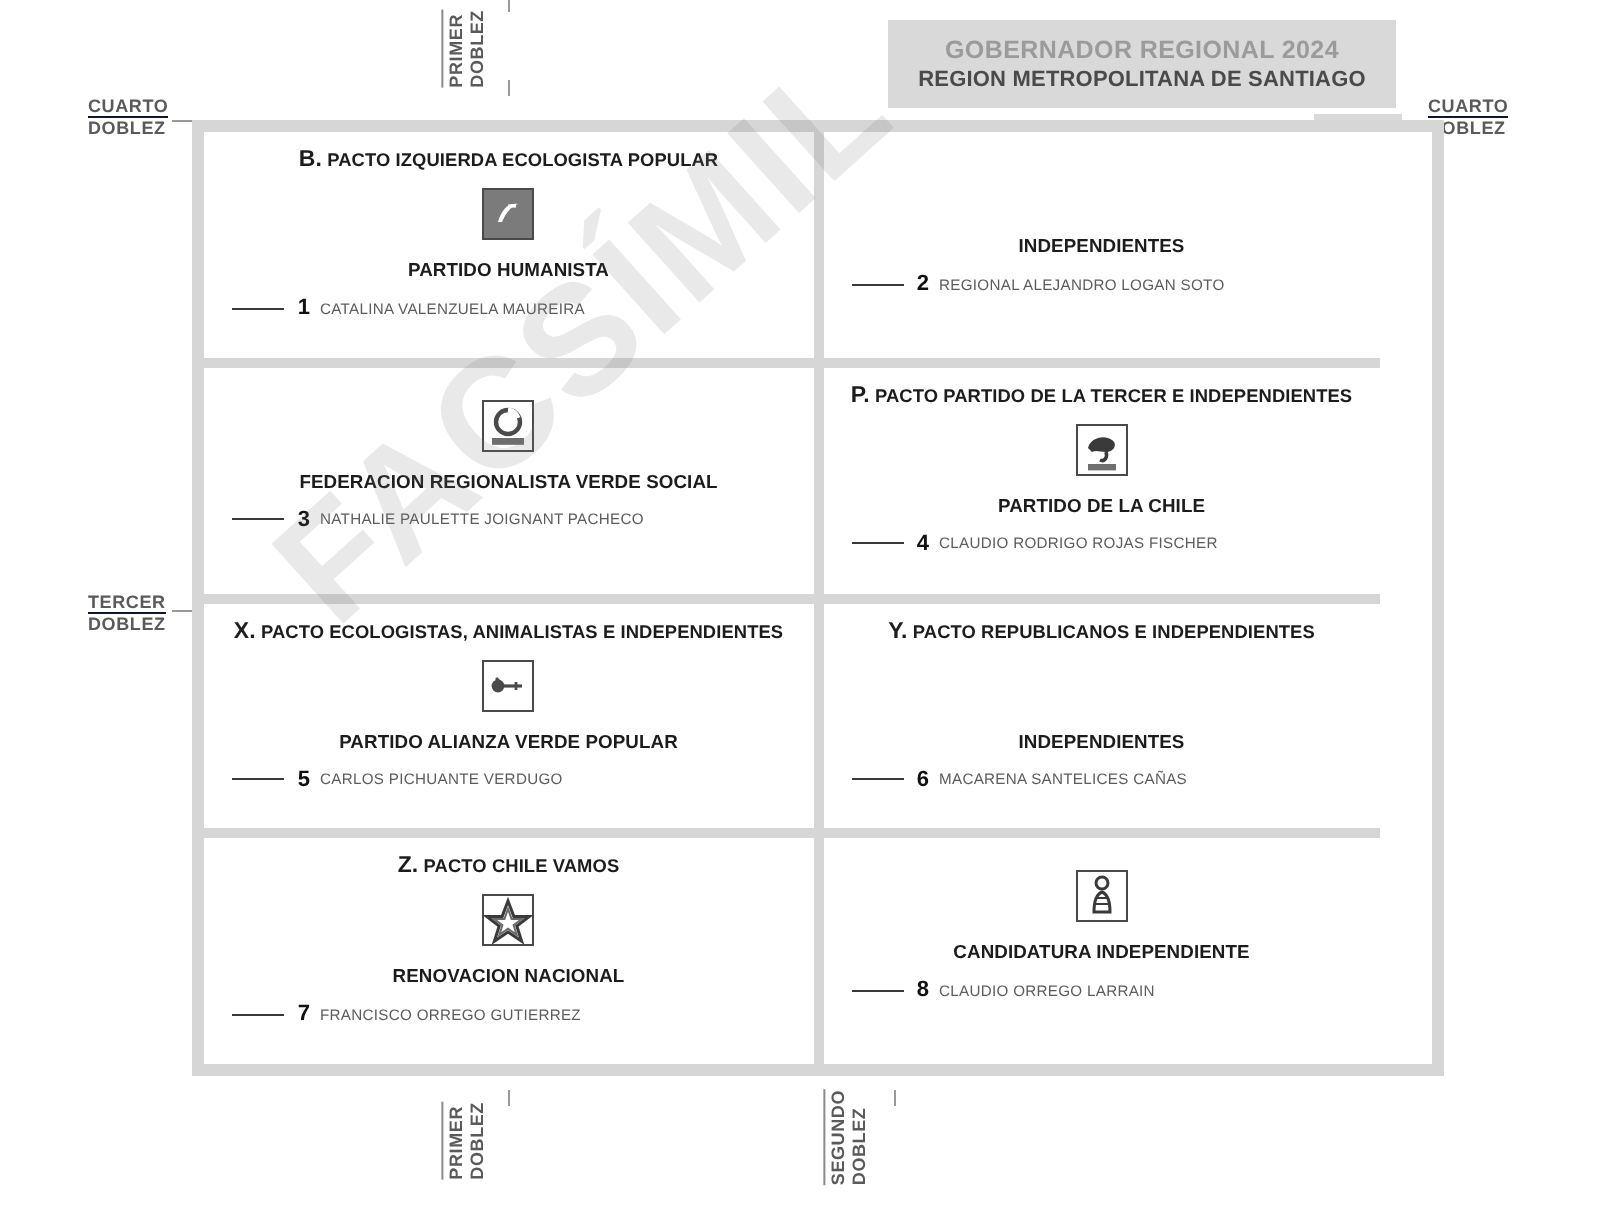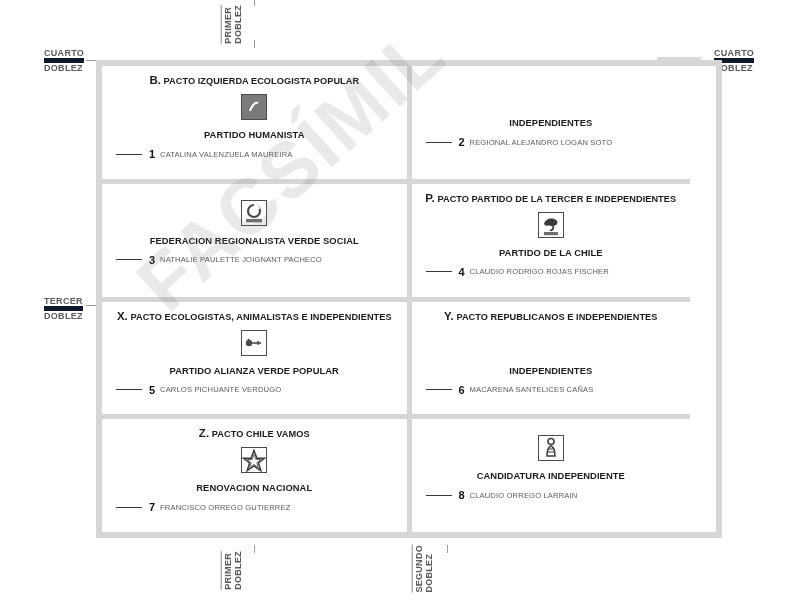--- a/index.html
+++ b/index.html
@@ -22,21 +22,21 @@
   
   .fold-label {
     position: absolute;
     font-size: 9px;
     font-weight: bold;
     color: #5a5a5a;
     line-height: 1.15;
     letter-spacing: .3px;
     white-space: nowrap;
   }
-  .fold-label .l1 { display: block; border-bottom: 5px solid #0f172a; }
+  .fold-label .l1 { display: block; border-bottom: 1px solid #0f172a; }
   .fold-label .l2 { display: block; }
 
   #fold-cuarto-left  { left: 44px;  top: 48px; }
   #fold-cuarto-right { left: 714px; top: 48px; }
   #fold-tercer-left  { left: 44px;  top: 296px; }
   #fold-tercer-right { left: 666px; top: 296px; }
 
   #fold-primer-top {
     left: 221px; top: 5px;
     writing-mode: vertical-rl;
@@ -282,20 +282,24 @@
 
   <div class="fold-tick" id="tick-primer-top"></div>
   <div class="fold-tick" id="tick-primer-top2"></div>
   <div class="fold-tick" id="tick-primer-bot"></div>
   <div class="fold-tick" id="tick-segundo-bot"></div>
   <div class="fold-tick" id="tick-cuarto-l"></div>
   <div class="fold-tick" id="tick-cuarto-r"></div>
   <div class="fold-tick" id="tick-tercer-l"></div>
   <div class="fold-tick" id="tick-tercer-r"></div>
 
+  <div class="header-strip">
+    <div class="header-title">GOBERNADOR REGIONAL 2024</div>
+    <div class="header-sub">REGION METROPOLITANA DE SANTIAGO</div>
+  </div>
 
   <div class="serial-strip">
     <div class="serial-inner">
       <div class="serial-label">SERIE NN</div>
       <div class="serial-number">N° 0000000</div>
     </div>
   </div>
 
   <div class="ballot-panel">
     <div class="gutter-filler"></div>

